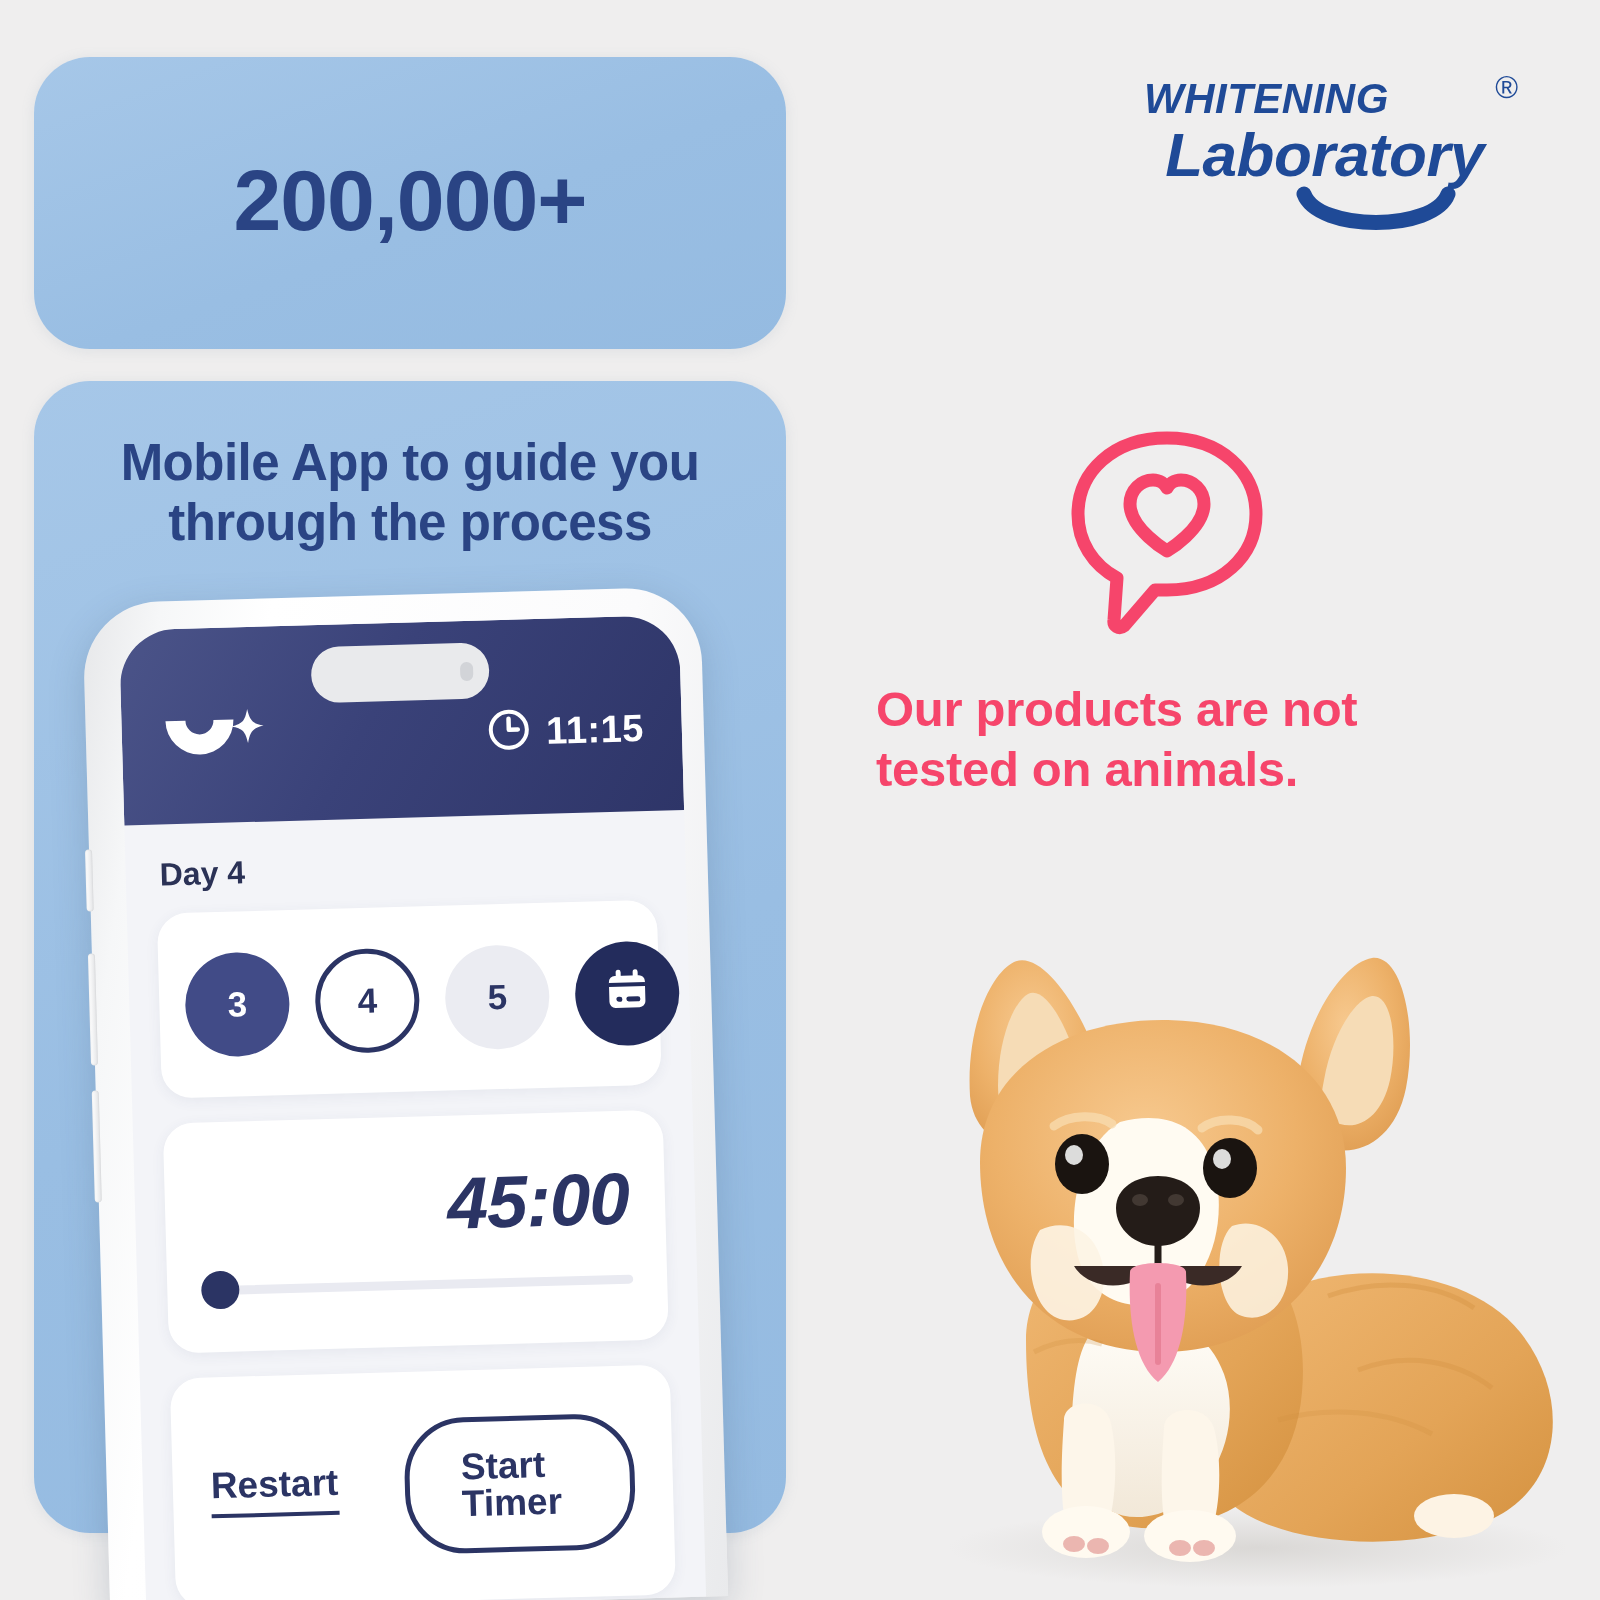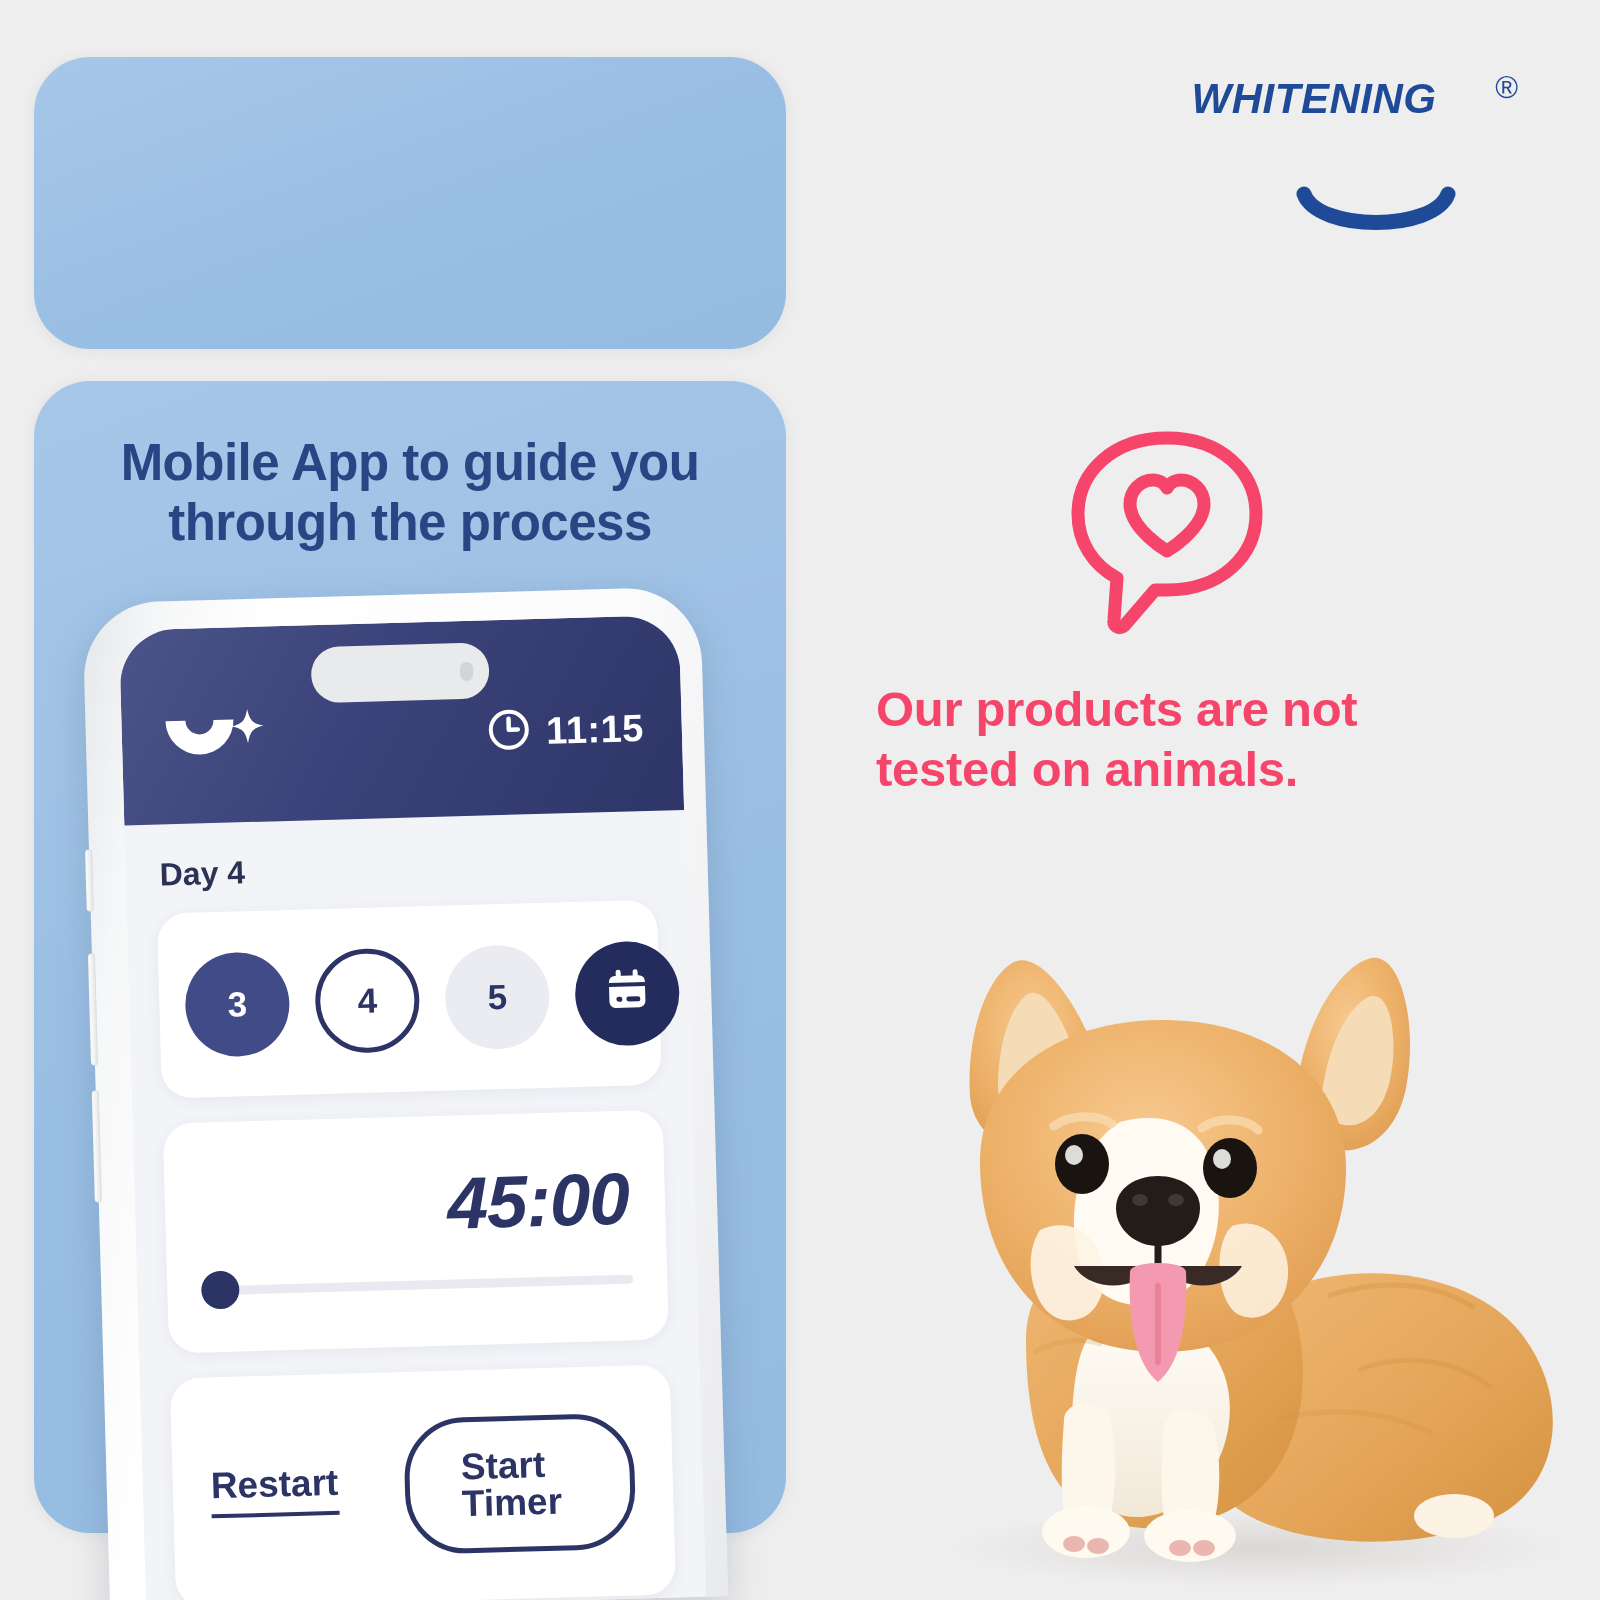--- a/index.html
+++ b/index.html
@@ -125,21 +125,21 @@
     border:5px solid #2b3464;border-radius:60px;
     padding:26px 52px;
     font-size:37px;font-weight:bold;color:#2b3464;
     background:#fff;line-height:1;
   }
 
   
   #logo{position:absolute;right:116px;top:78px;width:340px;}
   #logo-line1{
     font-size:42px;font-weight:bold;font-style:italic;color:#1f4a97;
-    letter-spacing:.5px;text-align:center;line-height:1;
+    letter-spacing:.5px;text-align:left;line-height:1;
   }
   #logo-line2{
     font-size:62px;font-weight:bold;font-style:italic;color:#1f4a97;
     letter-spacing:-.5px;text-align:right;line-height:1;margin-top:4px;
   }
   #logo-reg{position:absolute;right:-34px;top:-8px;font-size:31px;color:#1f4a97;font-weight:normal;}
   #logo-smile{position:absolute;right:28px;top:108px;}
 
   #bubble-icon{position:absolute;left:1062px;top:420px;}
 
@@ -150,20 +150,21 @@
 
   
   #corgi{position:absolute;left:858px;top:900px;width:742px;height:700px;}
 </style>
 </head>
 <body>
 
 <div id="stage">
 
   <div id="stat-card" class="card-blue">
+    <div id="stat-number">200,000+</div>
   </div>
 
   <div id="app-card" class="card-blue">
     <div id="app-heading">
       <div>Mobile App to guide you</div>
       <div>through the process</div>
     </div>
   </div>
 
   <div id="phone">
@@ -230,20 +231,21 @@
           <div id="restart-link">Restart</div>
           <div id="start-timer-btn">Start Timer</div>
         </div>
       </div>
 
     </div>
   </div>
 
   <div id="logo">
     <div id="logo-line1">WHITENING</div>
+    <div id="logo-line2">Laboratory</div>
     <div id="logo-reg">®</div>
     <div id="logo-smile">
       <svg viewBox="0 0 160 54" width="160" height="54" aria-hidden="true">
         <path d="M8 8 C22 46 138 46 152 8" fill="none" stroke="#1f4a97" stroke-width="15" stroke-linecap="round"></path>
       </svg>
     </div>
   </div>
 
   <div id="bubble-icon">
     <svg viewBox="0 0 210 220" width="210" height="220" aria-hidden="true">

